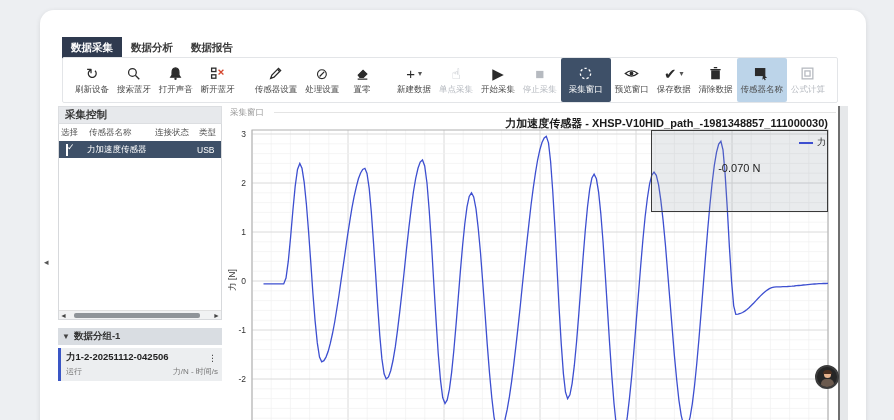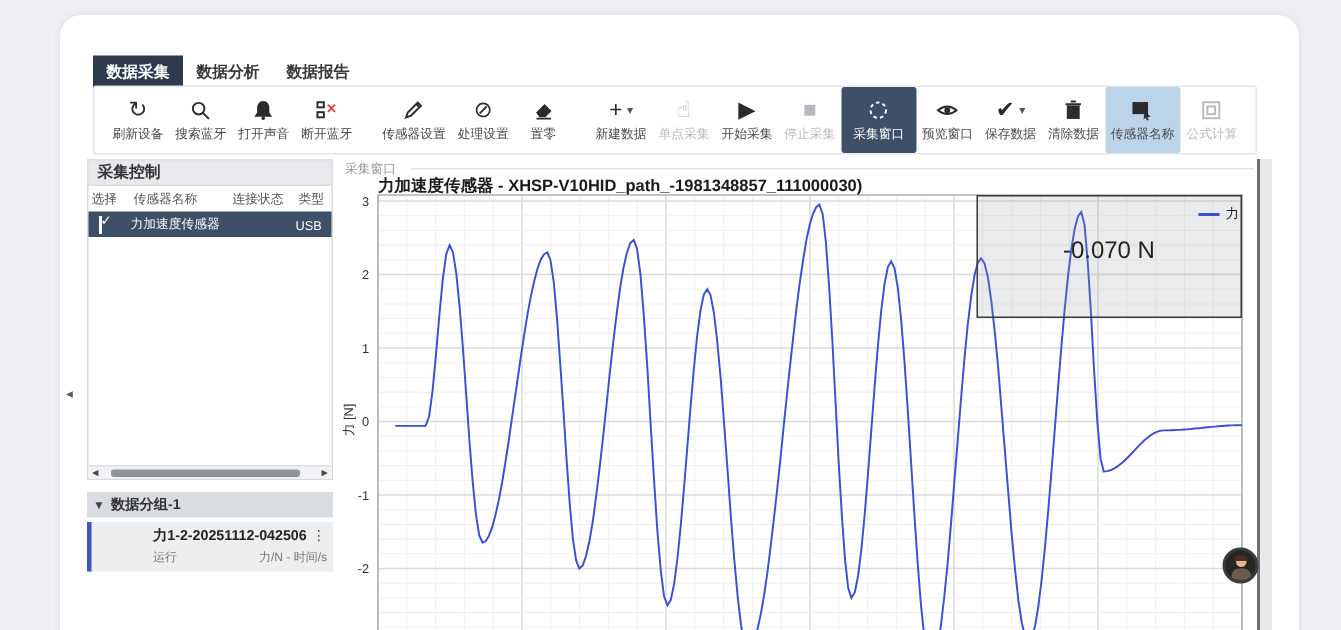--- a/index.html
+++ b/index.html
@@ -59,48 +59,48 @@
   .hscroll { height:9px; background:#f1f2f3; border-top:1px solid #e0e0e0;
     display:flex; align-items:center; }
   .hscroll .arr { font-size:7px; color:#444; width:9px; text-align:center; }
   .hscroll .track { flex:1; height:7px; position:relative; }
   .hscroll .thumb { position:absolute; left:4%; top:1px; width:88%; height:5px;
     background:#8f9499; border-radius:2px; }
   .data-panel { margin-top:8px; }
   .grp-row { background:#d9dde2; display:flex; align-items:center; height:17px;
     font-size:9.5px; font-weight:bold; color:#333; padding:0 4px; margin-top:6px; }
   .grp-row .car { font-size:8px; margin-right:4px; color:#444; }
-  .ditem { background:#eceef0; margin-top:3px; display:flex;gap:36px; }
+  .ditem { background:#eceef0; margin-top:3px; display:flex; }
   .dbar { width:3px; background:#3a56c5; }
   .dbody { flex:1; padding:3px 4px 4px 5px; }
   .drow1 { display:flex; align-items:center; }
   .dtitle { font-size:9.5px; font-weight:bold; color:#222; flex:1;
     white-space:nowrap; }
   .dmenu { font-size:9px; color:#444; padding:0 1px; }
   .drow2 { display:flex; font-size:8px; color:#777; margin-top:2px; }
   .drow2 .spacer { flex:1; }
   
   .chart-panel { position:absolute; left:186px; top:96px; width:612px;
     height:334px; background:#fff; }
   .gb-label { position:absolute; left:4px; top:1px; font-size:8.5px; color:#999; }
   .gb-line { position:absolute; left:48px; top:6px; right:2px; height:1px;
     background:#e4e4e4; }
   .chart-title { position:absolute; left:26px; top:10px; width:576px;
-    text-align:left; font-size:11px; font-weight:bold; color:#1a1a1a; }
+    text-align:right; font-size:11px; font-weight:bold; color:#1a1a1a; }
   .ylab { position:absolute; left:-11px; top:168px; font-size:8.5px; color:#333;
     transform:rotate(-90deg); width:36px; text-align:center; }
   .ytick { position:absolute; width:20px; text-align:right; font-size:8.5px;
     color:#333; }
   .legend { position:absolute; right:12px; top:30px; display:flex;
     align-items:center; gap:4px; font-size:9px; color:#222; z-index:5; }
   .legend .sw { width:14px; height:2px; }
   .sel-box { position:absolute; border:1.5px solid #3a3a3a;
     background:rgba(145,155,165,.20); z-index:4; display:flex;
     align-items:center; justify-content:center; }
-  .sel-box .ann { font-size:16px; color:#222; margin-top:-6px; }
+  .sel-box .ann { font-size:11px; color:#222; margin-top:-6px; }
   .vscroll { position:absolute; left:798px; top:96px; width:10px; height:334px;
     background:#e6e8ea; border-left:2px solid #6f6f6f; }
   
   .avatar { position:absolute; left:775px; top:355px; width:24px; height:24px;
     border-radius:50%; background:#262626; border:2px solid #3c3c3c; z-index:9;
     overflow:hidden; }
   .avatar .head { position:absolute; left:7px; top:4px; width:7px; height:7px;
     border-radius:50%; background:#e8b48e; }
   .avatar .hair { position:absolute; left:6px; top:3px; width:9px; height:4px;
     border-radius:4px 4px 0 0; background:#4a2f20; }

